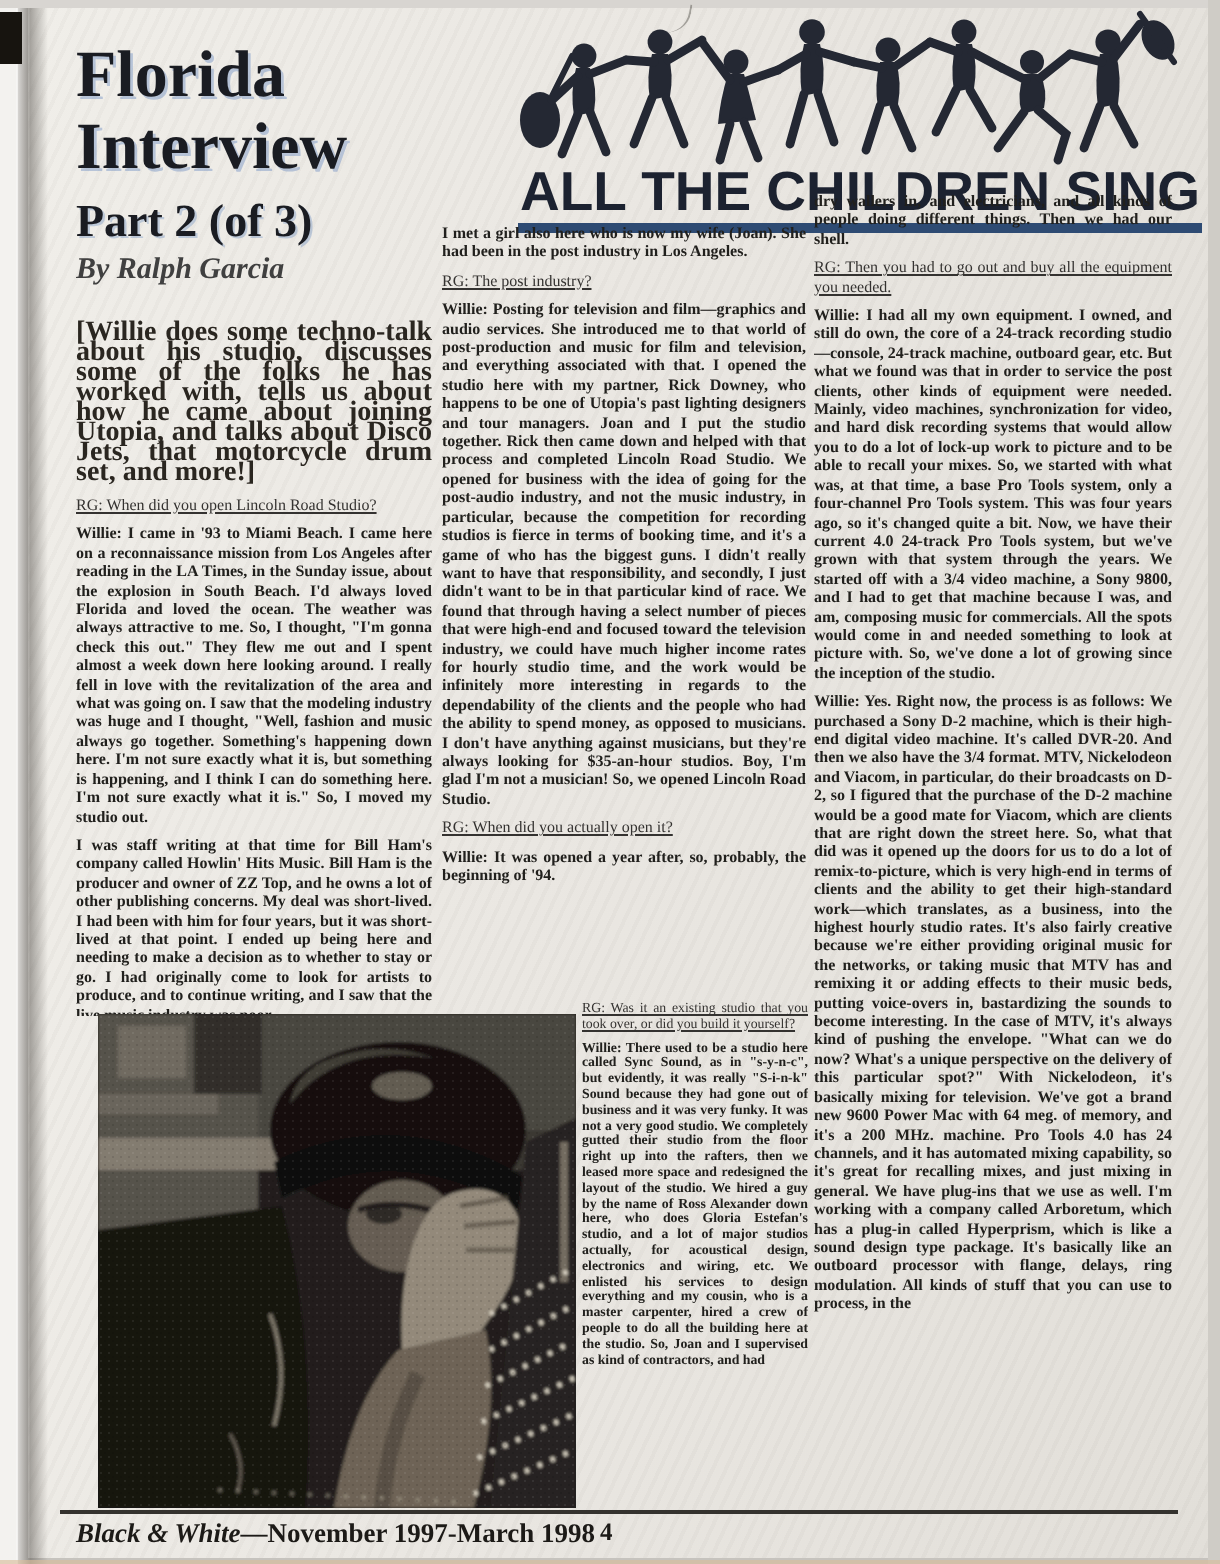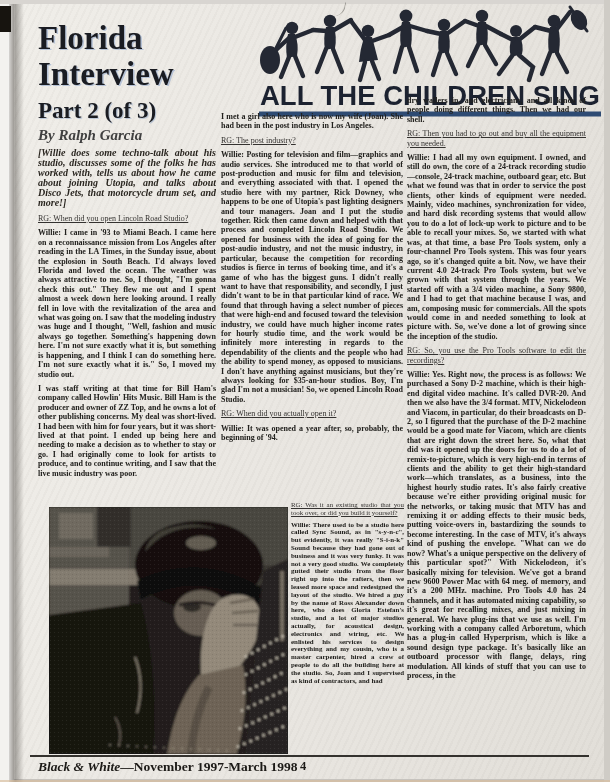--- a/index.html
+++ b/index.html
@@ -32,22 +32,22 @@
   .title-line{
     font-weight:bold;font-size:33px;line-height:36px;color:#1a1c22;
     text-shadow:1.4px 1.4px 0 rgba(92,130,188,.38);
   }
   .part-line{
     font-weight:bold;font-size:23px;line-height:26px;color:#1a1c22;margin-top:6px;
     text-shadow:1.1px 1.1px 0 rgba(92,130,188,.33);
   }
   .byline{font-weight:bold;font-style:italic;font-size:15px;line-height:15px;color:#404040;margin-top:4px;}
   .intro{
-    font-weight:bold;font-style:italic;font-size:10px;line-height:10px;
-    color:#2a2620;margin-top:5px;margin-bottom:6px;
+    font-weight:bold;font-size:14px;line-height:10px;
+    color:#2a2620;margin-top:19px;margin-bottom:6px;
   }
   
   .bodycol{font-size:8px;line-height:9.4px;text-align:justify;}
   .bodycol p{margin:0 0 5px 0;}
   p.q{font-weight:normal;color:#343230;text-decoration:underline;}
   p.a{font-weight:bold;color:#21201d;}
   #col2a{position:absolute;left:221px;top:112px;width:182px;height:392px;overflow:hidden;}
   #col2b{position:absolute;left:291px;top:501px;width:113px;height:256px;overflow:hidden;
     font-size:6.9px;line-height:7.8px;}
   #col2b p{margin:0 0 4px 0;}
@@ -145,21 +145,20 @@
 
 <div id="col2b" class="bodycol">
   <p class="q">RG: Was it an existing studio that you took over, or did you build it yourself?</p>
   <p class="a">Willie: There used to be a studio here called Sync Sound, as in "s-y-n-c", but evidently, it was really "S-i-n-k" Sound because they had gone out of business and it was very funky. It was not a very good studio. We completely gutted their studio from the floor right up into the rafters, then we leased more space and redesigned the layout of the studio. We hired a guy by the name of Ross Alexander down here, who does Gloria Estefan's studio, and a lot of major studios actually, for acoustical design, electronics and wiring, etc. We enlisted his services to design everything and my cousin, who is a master carpenter, hired a crew of people to do all the building here at the studio. So, Joan and I supervised as kind of contractors, and had</p>
 </div>
 
 <div id="col3" class="bodycol">
   <p class="a">dry wallers in, and electricians, and all kinds of people doing different things. Then we had our shell.</p>
   <p class="q">RG: Then you had to go out and buy all the equipment you needed.</p>
   <p class="a">Willie: I had all my own equipment. I owned, and still do own, the core of a 24-track recording studio—console, 24-track machine, outboard gear, etc.  But what we found was that in order to service the post clients, other kinds of equipment were needed. Mainly, video machines, synchronization for video, and hard disk recording systems that would allow you to do a lot of lock-up work to picture and to be able to recall your mixes. So, we started with what was, at that time, a base Pro Tools system, only a four-channel Pro Tools system. This was four years ago, so it's changed quite a bit. Now, we have their current 4.0 24-track Pro Tools system, but we've grown with that system through the years. We started off with a 3/4 video machine, a Sony 9800, and I had to get that machine because I was, and am, composing music for commercials. All the spots would come in and needed something to look at picture with. So, we've done a lot of growing since the inception of the studio.</p>
-  <p class="q">RG: So, you use the Pro Tools software to edit the recordings?</p>
   <p class="a">Willie: Yes. Right now, the process is as follows: We purchased a Sony D-2 machine, which is their high-end digital video machine. It's called DVR-20. And then we also have the 3/4 format.  MTV, Nickelodeon and Viacom, in particular, do their broadcasts on D-2, so I figured that the purchase of the D-2 machine would be a good mate for Viacom, which are clients that are right down the street here. So, what that did was it opened up the doors for us to do a lot of remix-to-picture, which is very high-end in terms of clients and the ability to get their high-standard work—which translates, as a business, into the highest hourly studio rates. It's also fairly creative because we're either providing original music for the networks, or taking music that MTV has and remixing it or adding effects to their music beds, putting voice-overs in, bastardizing the sounds to become interesting. In the case of MTV, it's always kind of pushing the envelope. "What can we do now? What's a unique perspective on the delivery of this particular spot?" With Nickelodeon, it's basically mixing for television. We've got a brand new 9600 Power Mac with 64 meg. of memory, and it's a 200 MHz. machine. Pro Tools 4.0 has 24 channels, and it has automated mixing capability, so it's great for recalling mixes, and just mixing in general. We have plug-ins that we use as well. I'm working with a company called Arboretum, which has a plug-in called Hyperprism, which is like a sound design type package. It's basically like an outboard processor with flange, delays, ring modulation. All kinds of stuff that you can use to process, in the</p>
 </div>
 
 <div id="photo">
   <svg width="239" height="247" viewBox="0 0 239 247">
     <defs>
       <filter id="soft">
           <feGaussianBlur stdDeviation="0.8"></feGaussianBlur>
         </filter>
       <pattern id="grain" width="4" height="4" patternUnits="userSpaceOnUse">

